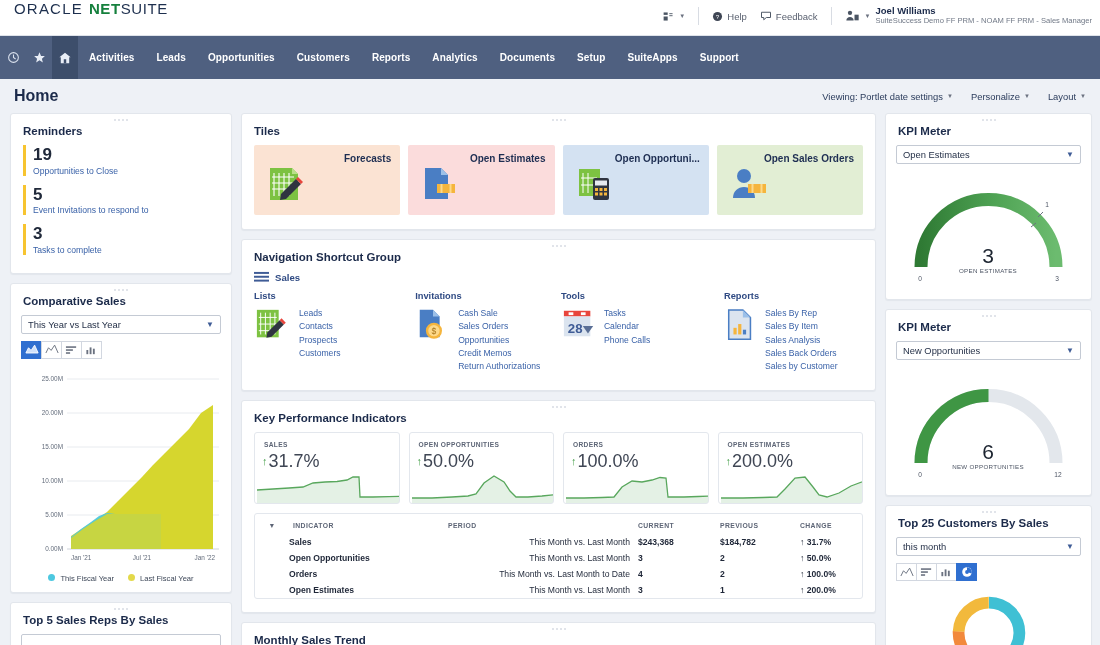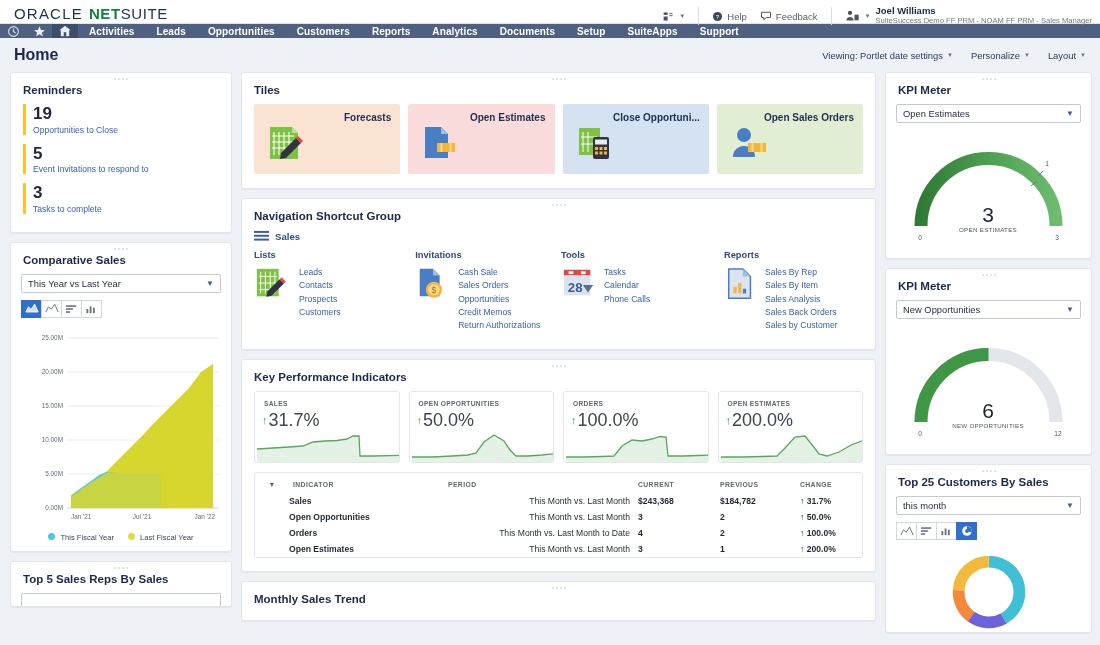--- a/index.html
+++ b/index.html
@@ -6,22 +6,22 @@
   html, body {
     width: 1100px; height: 645px;
     overflow: hidden;
     background: #eef1f6;
     font-family: "Liberation Sans", sans-serif;
     color: #1b2a4a;
   }
 
   
   .topbar {
-    height: 24px; background: #ffffff;
-    display: flex; align-items: flex-end;
+    height: 36px; background: #ffffff;
+    display: flex; align-items: flex-start;
     border-bottom: 1px solid #dfe3ea;
     position: relative;
   }
   .logo { margin-left: 14px; display: flex; align-items: baseline; gap: 6px; }
   .logo-oracle {
     font-size: 15px; letter-spacing: 1.2px; font-weight: 400;
     color: #1d2f4e;
   }
   .logo-net { font-size: 15px; font-weight: 700; letter-spacing: .6px; color: #15803d; }
   .logo-suite { font-size: 15px; font-weight: 400; letter-spacing: .6px; color: #1d2f4e; }
@@ -47,21 +47,21 @@
   .tr-item { display: flex; align-items: center; gap: 4px; font-size: 9.5px; color: #5a6170; }
   .tr-div { width: 1px; height: 18px; background: #d8dce3; }
   .tr-caret { font-size: 6px; color: #6b7280; }
   .user-block { display: flex; align-items: center; gap: 5px; }
   .user-text { line-height: 1.12; }
   .user-name { font-size: 9.5px; font-weight: 700; color: #1b2a4a; }
   .user-role { font-size: 7.6px; color: #707886; }
 
   
   .navbar {
-    height: 14px; background: #4f6080;
+    height: 43px; background: #4f6080;
     display: flex; align-items: stretch;
   }
   .nav-ico {
     width: 26px; display: flex; align-items: center; justify-content: center;
     cursor: pointer;
   }
   .nav-ico.active { background: #3d4e6b; }
   .nav-item {
     display: flex; align-items: center; padding: 0 11px;
     font-size: 10px; font-weight: 700; color: #ffffff; cursor: pointer;
@@ -446,21 +446,21 @@
               <path d="M5 3h16l7 7v24H5z" fill="#4a7ec4"></path>
               <path d="M21 3l7 7h-7z" fill="#9cc0e8"></path>
               <rect x="17" y="19" width="9" height="9" fill="#f5b53d"></rect>
               <rect x="26" y="19" width="9" height="9" fill="#f5b53d"></rect>
               <rect x="20.5" y="19" width="2" height="9" fill="#fdd98a"></rect>
               <rect x="29.5" y="19" width="2" height="9" fill="#fdd98a"></rect>
             </svg>
           </div>
         </div>
         <div class="tile" style="background:#d4e2f2">
-          <div class="tile-lbl">Close Opportuni...</div>
+          <div class="tile-lbl">Open Opportuni...</div>
           <div class="tile-ico">
             <svg width="40" height="38" viewBox="0 0 40 38">
               <rect x="4" y="4" width="21" height="27" fill="#7dc242"></rect>
               <g stroke="#ffffff" stroke-width="1">
                   <line x1="8" y1="8" x2="8" y2="28"></line>
                   <line x1="13" y1="8" x2="13" y2="28"></line>
                   <line x1="6" y1="13" x2="22" y2="13"></line>
                   <line x1="6" y1="20" x2="22" y2="20"></line>
                 </g>
               <rect x="18" y="13" width="16" height="22" rx="2" fill="#2f3440"></rect>

